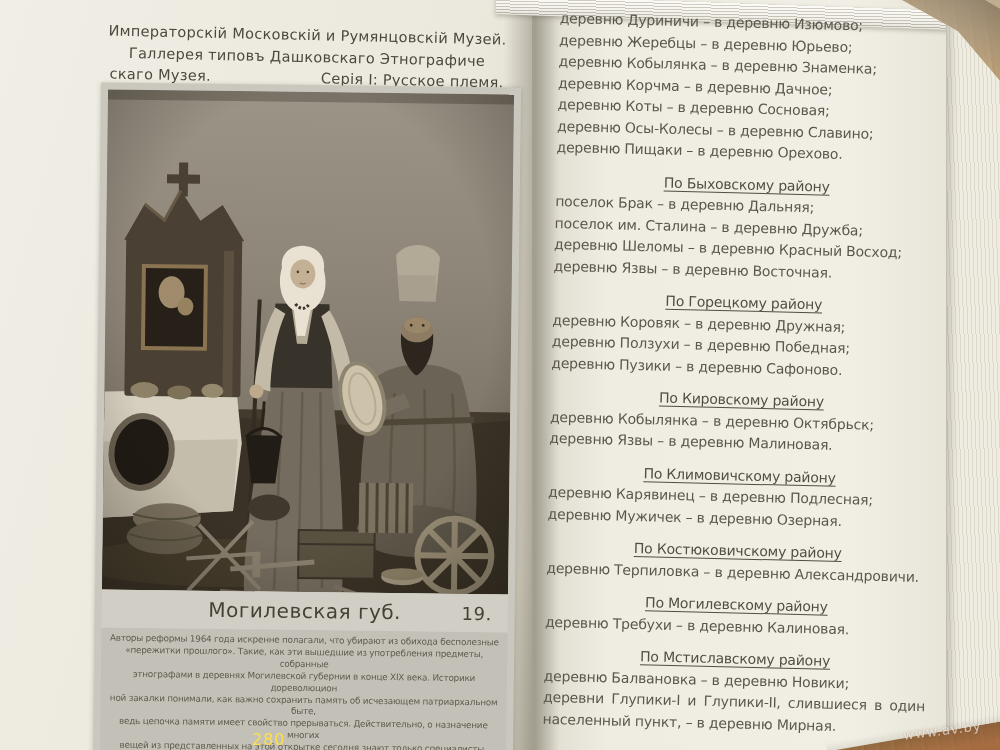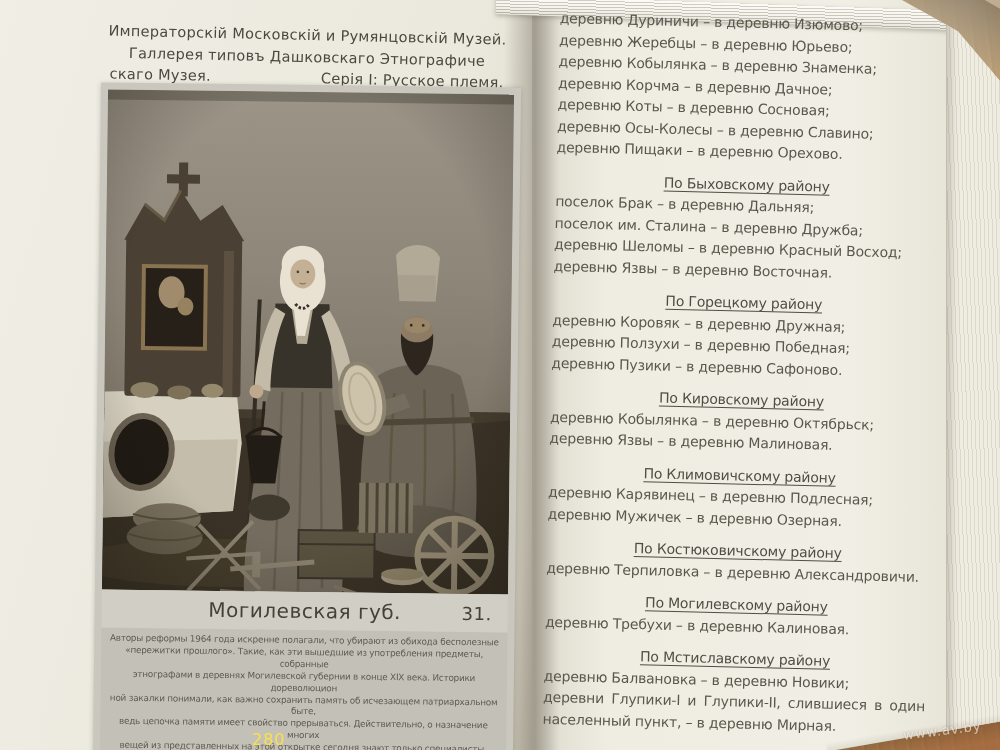--- a/index.html
+++ b/index.html
@@ -194,21 +194,21 @@
             <ellipse cx="300" cy="481" rx="21" ry="6" fill="#8f8469"></ellipse>
             <path d="M118,500 L236,508 M58,514 L190,506 M232,494 L294,514 M302,506 L398,510" stroke="#7e7463" stroke-width="4" fill="none"></path>
             <path d="M128,478 L212,470" stroke="#8b8170" stroke-width="5"></path>
             <rect x="150" y="462" width="8" height="24" fill="#8b8170"></rect>
           </g>
           <rect width="406" height="500" fill="url(#vig)"></rect>
         </svg>
       </div>
       <div class="caption-row">
         <span>Могилевская губ.</span>
-        <span class="caption-number">31.</span>
+        <span class="caption-number">19.</span>
       </div>
       <div class="footnote">
         <div>Авторы реформы 1964 года искренне полагали, что убирают из обихода бесполезные</div>
         <div>«пережитки прошлого». Такие, как эти вышедшие из употребления предметы, собранные</div>
         <div>этнографами в деревнях Могилевской губернии в конце XIX века. Историки дореволюцион</div>
         <div>ной закалки понимали, как важно сохранить память об исчезающем патриархальном быте,</div>
         <div>ведь цепочка памяти имеет свойство прерываться. Действительно, о назначение многих</div>
         <div>вещей из представленных на этой открытке сегодня знают только специалисты.</div>
       </div>
     </div>

